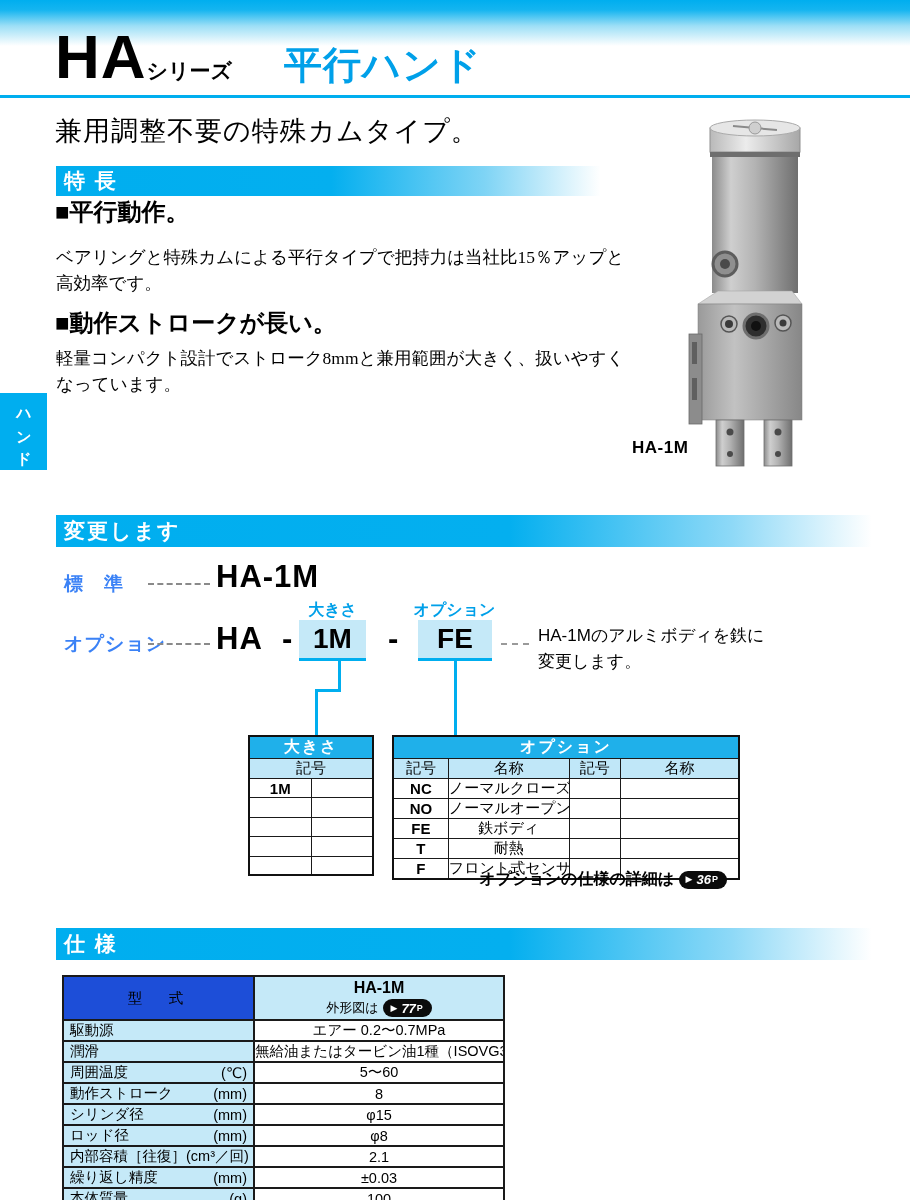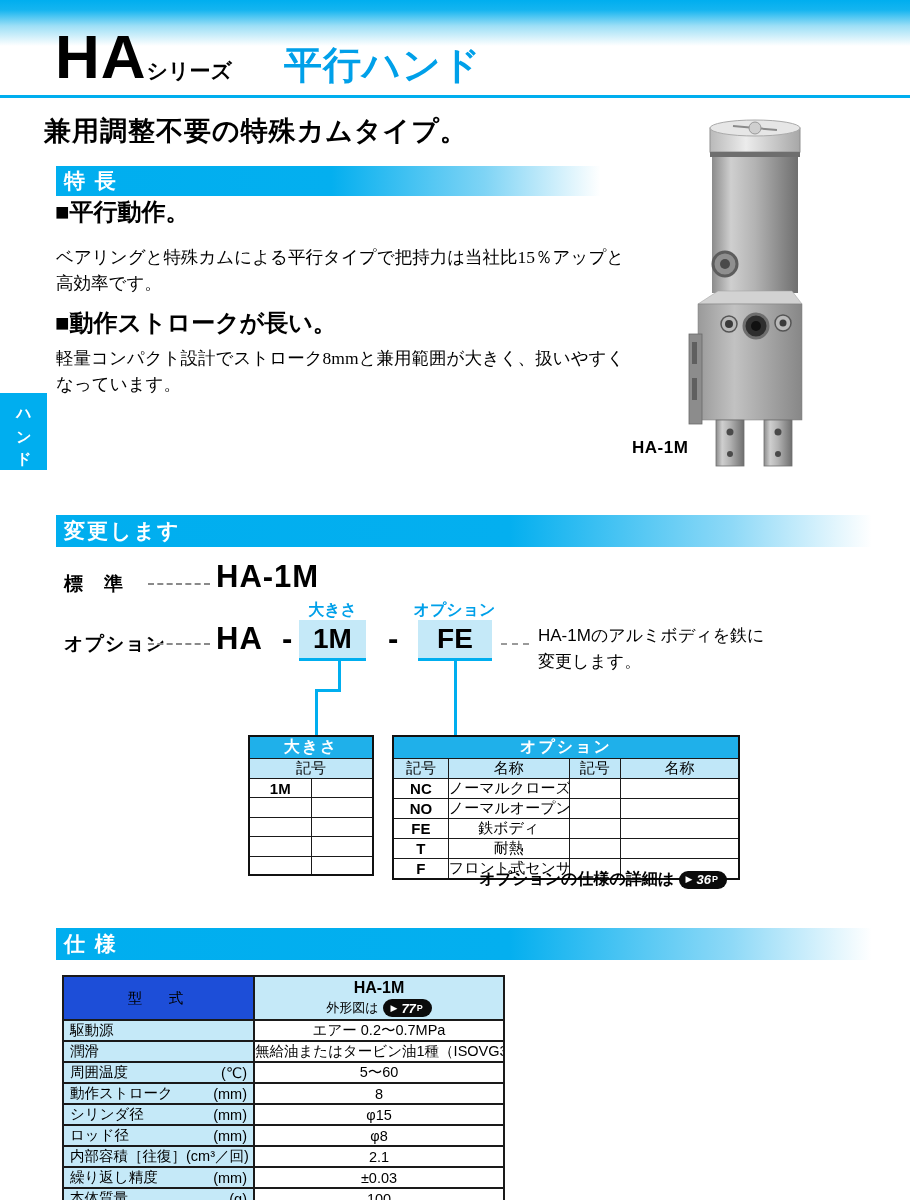--- a/index.html
+++ b/index.html
@@ -14,21 +14,21 @@
   .top-band { position:absolute; left:0; top:0; width:910px; height:46px;
     background:linear-gradient(180deg,#00AEEF 0px,#15B5F0 10px,#9ddff6 26px,#ffffff 46px); }
 
   
   .header-row { position:absolute; left:55px; top:26px; display:flex; align-items:baseline; }
   .series-code { font-size:62px; font-weight:bold; letter-spacing:1px; line-height:1; }
   .series-suffix { font-size:21px; font-weight:bold; margin-left:0; }
   .product-type { font-size:38px; font-weight:bold; color:#00A0E9; margin-left:52px; letter-spacing:1px; }
   .header-rule { position:absolute; left:0; top:95px; width:910px; height:3px; background:#00AEEF; }
 
-  .catchphrase { position:absolute; left:44px; top:113px; font-size:27px; font-weight:bold; letter-spacing:1px; }
+  .catchphrase { position:absolute; left:55px; top:113px; font-size:27px; font-weight:normal; letter-spacing:1px; }
 
   
   .banner { position:absolute; height:32px; display:flex; align-items:center;
     color:#fff; font-size:21px; font-weight:bold; padding-left:8px; letter-spacing:2px; }
   .banner-short { left:56px; top:166px; width:550px; height:30px;
     background:linear-gradient(90deg,#00AEEF 0%,#04AFEF 50%,#7fd4f5 78%,#ffffff 99%); }
   .banner-model { left:56px; top:515px; width:824px;
     background:linear-gradient(90deg,#00AEEF 0%,#04AFEF 55%,#8ed9f7 82%,#ffffff 99%); }
   .banner-spec { left:56px; top:928px; width:824px;
     background:linear-gradient(90deg,#00AEEF 0%,#04AFEF 55%,#8ed9f7 82%,#ffffff 99%); }
@@ -39,21 +39,21 @@
   
   .side-tab { position:absolute; left:0; top:393px; width:47px; height:77px; background:#00AEEF;
     color:#fff; font-weight:bold; font-size:15px; display:flex; align-items:center; justify-content:center;
     writing-mode:vertical-rl; text-orientation:upright; letter-spacing:3px; }
 
   
   .figure { position:absolute; left:630px; top:112px; width:195px; height:356px; }
   .figure-caption { position:absolute; left:2px; top:326px; font-size:17px; font-weight:bold; letter-spacing:0.5px; }
 
   
-  .m-label { position:absolute; color:#000000; font-weight:bold; font-size:19px; letter-spacing:1px; }
+  .m-label { position:absolute; color:#3b82f6; font-weight:bold; font-size:19px; letter-spacing:1px; }
   .leader { position:absolute; width:62px; border-top:2.5px dashed #8a8a8a; }
   .leader-sm { position:absolute; width:28px; border-top:2.5px dashed #9a9a9a; }
   .m-model { position:absolute; font-size:31px; font-weight:bold; letter-spacing:1px; }
   .tag-label { position:absolute; color:#00A0E9; font-weight:bold; font-size:16px; text-align:center; }
   .code-box { position:absolute; top:620px; height:41px; background:#C5E9F8; border-bottom:3px solid #00AEEF;
     display:flex; align-items:center; justify-content:center; font-size:28px; font-weight:bold; }
   .annotation { position:absolute; left:538px; top:623px; font-size:17px; line-height:1.5; }
   .conn { position:absolute; background:#00AEEF; }
 
   

